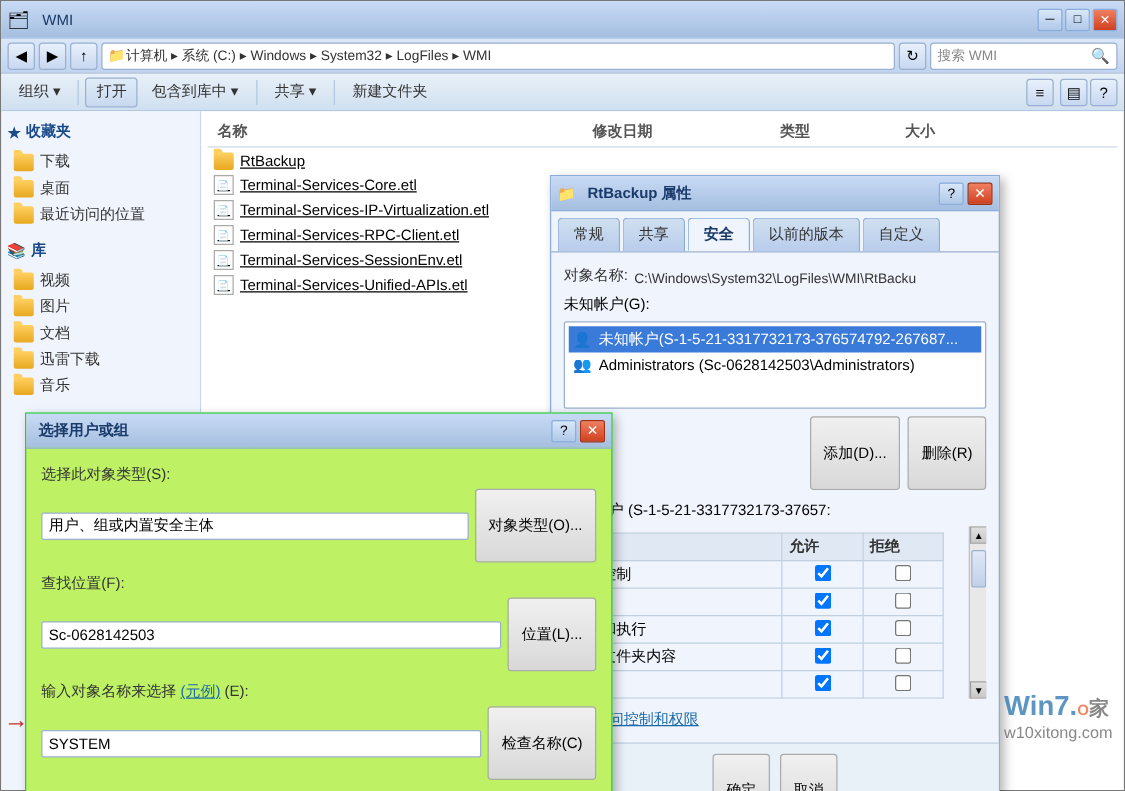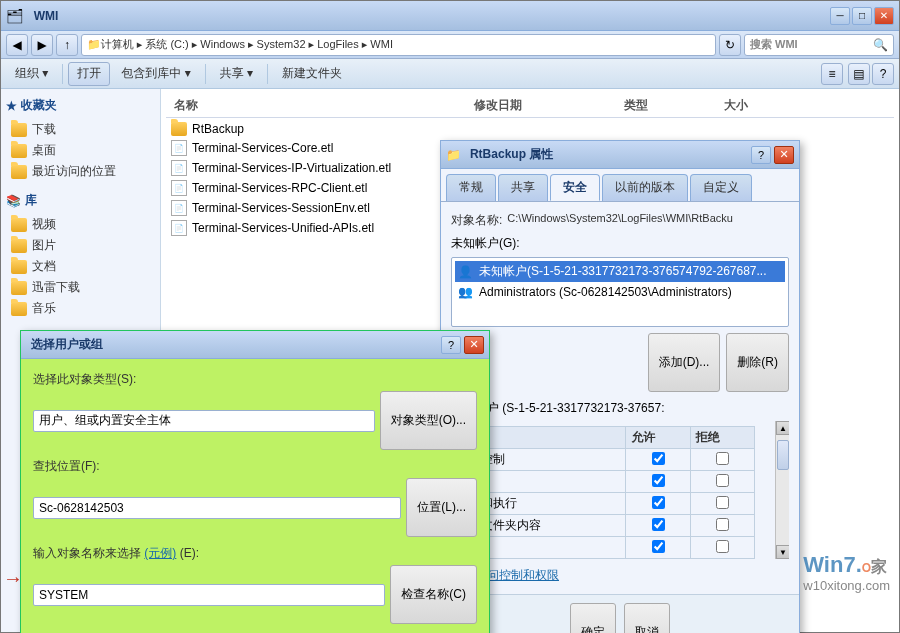--- a/index.html
+++ b/index.html
@@ -4,63 +4,63 @@
   <style>
     * { box-sizing: border-box; margin: 0; padding: 0; font-family: 'SimSun', 'Microsoft YaHei', sans-serif; font-size: 12px; }
     body { width: 900px; height: 633px; overflow: hidden; background: #1e6b3c; }
 
     
     .win-btn { display: inline-flex; align-items: center; justify-content: center; background: linear-gradient(to bottom, #f0f0f0, #d8d8d8); border: 1px solid #aaa; border-radius: 3px; padding: 20px 10px; cursor: pointer; font-size: 12px; }
 
     
     .explorer { position: absolute; top: 0; left: 0; width: 900px; height: 633px; background: #fff; border: 1px solid #777; display: flex; flex-direction: column; }
     .title-bar { height: 30px; background: linear-gradient(to bottom, #c8daf5, #a5bfe0); display: flex; align-items: center; padding: 0 5px; border-bottom: 1px solid #8aaddb; }
-    .title-text { flex: 1; font-size: 12px; color: #1a3a6a; font-weight: bold; padding-left: 5px; }
+    .title-text { flex: 1; font-size: 12px; color: #1a3a6a; font-weight: normal; padding-left: 5px; }
     .title-controls { display: flex; gap: 2px; }
     .title-ctrl-btn { width: 20px; height: 18px; display: flex; align-items: center; justify-content: center; border: 1px solid #8aaddb; border-radius: 2px; background: linear-gradient(to bottom, #d8e8f8, #b0c8e8); font-size: 10px; cursor: pointer; }
     .title-ctrl-btn.close { background: linear-gradient(to bottom, #f08060, #d04020); color: white; }
 
     .nav-bar { height: 28px; background: linear-gradient(to bottom, #dce8f8, #c0d4f0); display: flex; align-items: center; padding: 2px 5px; gap: 3px; border-bottom: 1px solid #9ab0d0; }
     .nav-btn { width: 22px; height: 22px; display: flex; align-items: center; justify-content: center; background: linear-gradient(to bottom, #e8f0fc, #c8d8f0); border: 1px solid #9ab0d0; border-radius: 3px; cursor: pointer; font-size: 12px; }
     .address-bar { flex: 1; height: 22px; background: white; border: 1px solid #9ab0d0; border-radius: 3px; display: flex; align-items: center; padding: 0 5px; font-size: 11px; color: #333; overflow: hidden; }
-    .search-box { width: 150px; height: 22px; background: white; border: 1px solid #9ab0d0; border-radius: 3px; display: flex; align-items: center; padding: 0 5px; font-size: 11px; color: #888; font-weight: bold; }
+    .search-box { width: 150px; height: 22px; background: white; border: 1px solid #9ab0d0; border-radius: 3px; display: flex; align-items: center; padding: 0 5px; font-size: 11px; color: #888; }
 
     .toolbar { height: 30px; background: linear-gradient(to bottom, #e8f0f8, #d0e0f0); display: flex; align-items: center; padding: 0 5px; gap: 2px; border-bottom: 1px solid #b0c8e0; }
     .toolbar-btn { height: 24px; display: flex; align-items: center; gap: 3px; padding: 0 8px; background: transparent; border: 1px solid transparent; border-radius: 3px; cursor: pointer; font-size: 12px; color: #333; }
     .toolbar-sep { width: 1px; height: 20px; background: #b0c8e0; margin: 0 3px; }
 
     .main-area { flex: 1; display: flex; overflow: hidden; }
     .sidebar { width: 160px; background: #f0f4fc; border-right: 1px solid #c8d8e8; padding: 8px 5px; overflow-y: auto; }
     .sidebar-section { margin-bottom: 10px; }
     .sidebar-header { display: flex; align-items: center; gap: 4px; font-size: 12px; font-weight: bold; color: #1a4a8a; margin-bottom: 5px; cursor: pointer; }
     .sidebar-item { display: flex; align-items: center; gap: 5px; padding: 2px 5px; font-size: 12px; color: #333; cursor: pointer; border-radius: 2px; }
     .folder-icon { width: 16px; height: 14px; background: linear-gradient(to bottom, #ffd060, #e8a820); border-radius: 2px; position: relative; display: inline-block; }
     .folder-icon::before { content: ''; position: absolute; top: -3px; left: 0; width: 7px; height: 4px; background: #ffd060; border-radius: 1px 3px 0 0; }
 
     .file-area { flex: 1; overflow-y: auto; padding: 5px; background: white; }
     .file-header { display: flex; border-bottom: 1px solid #d0d8e8; margin-bottom: 2px; }
     .file-col { padding: 3px 8px; font-size: 12px; color: #555; font-weight: bold; cursor: pointer; flex-shrink: 0; }
     .file-row { display: flex; align-items: center; padding: 2px 5px; cursor: pointer; }
-    .file-name { display: flex; align-items: center; gap: 5px; width: 300px; font-size: 12px; }
+    .file-name { display: flex; align-items: center; gap: 5px; width: 300px; font-size: 12px; text-decoration: underline; }
     .file-icon-folder { width: 16px; height: 14px; background: linear-gradient(to bottom, #ffd060, #e8a820); border-radius: 2px; position: relative; display: inline-block; flex-shrink: 0; }
     .file-icon-folder::before { content: ''; position: absolute; top: -3px; left: 0; width: 7px; height: 4px; background: #ffd060; border-radius: 1px 3px 0 0; }
     .file-icon-etl { width: 16px; height: 16px; background: white; border: 1px solid #aaa; display: flex; align-items: center; justify-content: center; font-size: 8px; color: #666; flex-shrink: 0; }
 
     
     .dialog { position: absolute; background: #f0f4fc; border: 1px solid #8aaddb; box-shadow: 3px 3px 8px rgba(0,0,0,0.3); display: flex; flex-direction: column; }
     .dialog-title { height: 28px; background: linear-gradient(to bottom, #c8daf5, #a5bfe0); display: flex; align-items: center; padding: 0 5px; border-bottom: 1px solid #8aaddb; }
     .dialog-title-text { flex: 1; font-size: 12px; color: #1a3a6a; font-weight: bold; padding-left: 5px; }
     .dialog-close { width: 20px; height: 18px; background: linear-gradient(to bottom, #f08060, #d04020); border: 1px solid #a03010; border-radius: 2px; display: flex; align-items: center; justify-content: center; color: white; font-size: 11px; cursor: pointer; }
     .dialog-help { width: 20px; height: 18px; background: linear-gradient(to bottom, #d8e8f8, #b0c8e8); border: 1px solid #8aaddb; border-radius: 2px; display: flex; align-items: center; justify-content: center; font-size: 11px; cursor: pointer; margin-right: 3px; }
     .dialog-content { padding: 10px; flex: 1; overflow-y: auto; }
     .dialog-footer { padding: 8px 10px; display: flex; justify-content: center; gap: 8px; border-top: 1px solid #c0d0e0; background: #e8f0f8; }
     .tab-bar { display: flex; padding: 5px 5px 0; gap: 2px; border-bottom: 1px solid #9ab0d0; }
     .tab { padding: 4px 12px; background: linear-gradient(to bottom, #d0e0f0, #b8ccec); border: 1px solid #8aaddb; border-bottom: none; border-radius: 4px 4px 0 0; cursor: pointer; font-size: 12px; color: #333; }
     .tab.active { background: #f0f4fc; border-bottom: 1px solid #f0f4fc; color: #1a3a6a; font-weight: bold; }
-    .field-row { display: flex; align-items: flex-start; margin-bottom: 6px; gap: 5px; }
+    .field-row { display: flex; align-items: flex-end; margin-bottom: 6px; gap: 5px; }
     .field-label { font-size: 12px; color: #333; white-space: nowrap; }
     .field-value { font-size: 12px; color: #333; }
     .list-box { border: 1px solid #9ab0d0; background: white; min-height: 60px; padding: 3px; border-radius: 2px; }
     .list-item { display: flex; align-items: center; gap: 5px; padding: 2px 3px; font-size: 12px; cursor: pointer; }
     .list-item:hover, .list-item.selected { background: #3a7ad8; color: white; }
     .user-icon { width: 16px; height: 16px; display: flex; align-items: center; justify-content: center; flex-shrink: 0; }
     .perm-table { width: 100%; border-collapse: collapse; margin-top: 5px; }
     .perm-table th { font-size: 12px; color: #333; font-weight: bold; text-align: left; padding: 2px 5px; background: #e0e8f4; border: 1px solid #c0d0e0; }
     .perm-table td { font-size: 12px; padding: 2px 5px; border: 1px solid #c0d0e0; }
     .checkbox-cell { text-align: center; }

